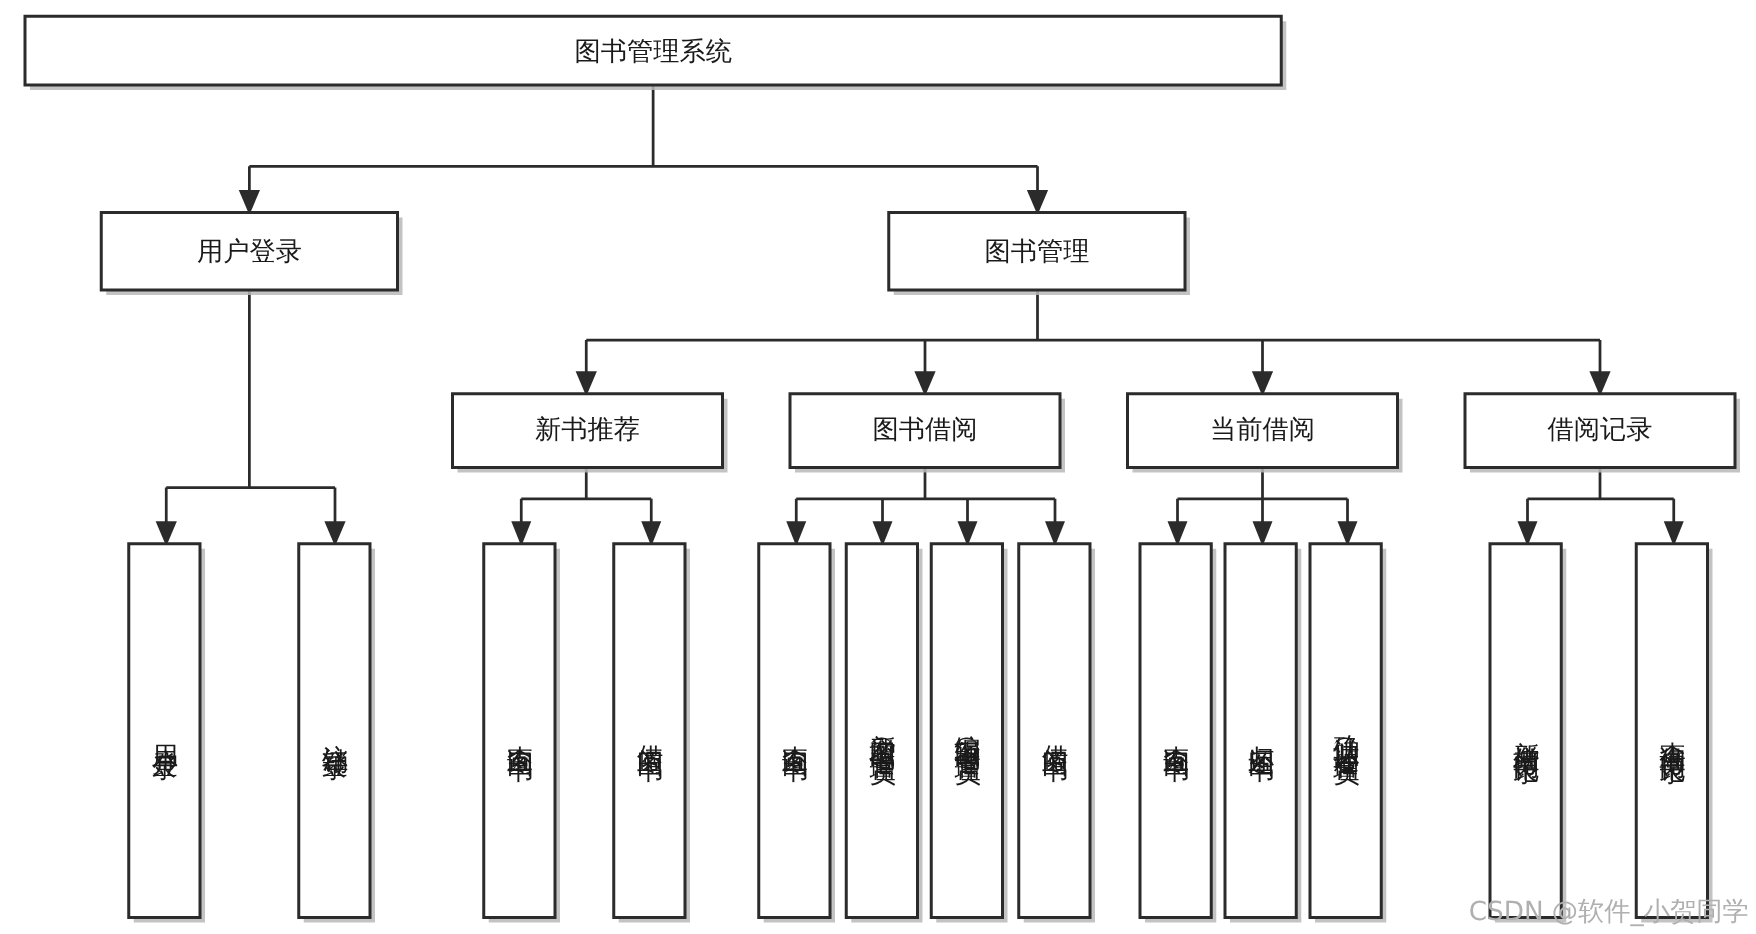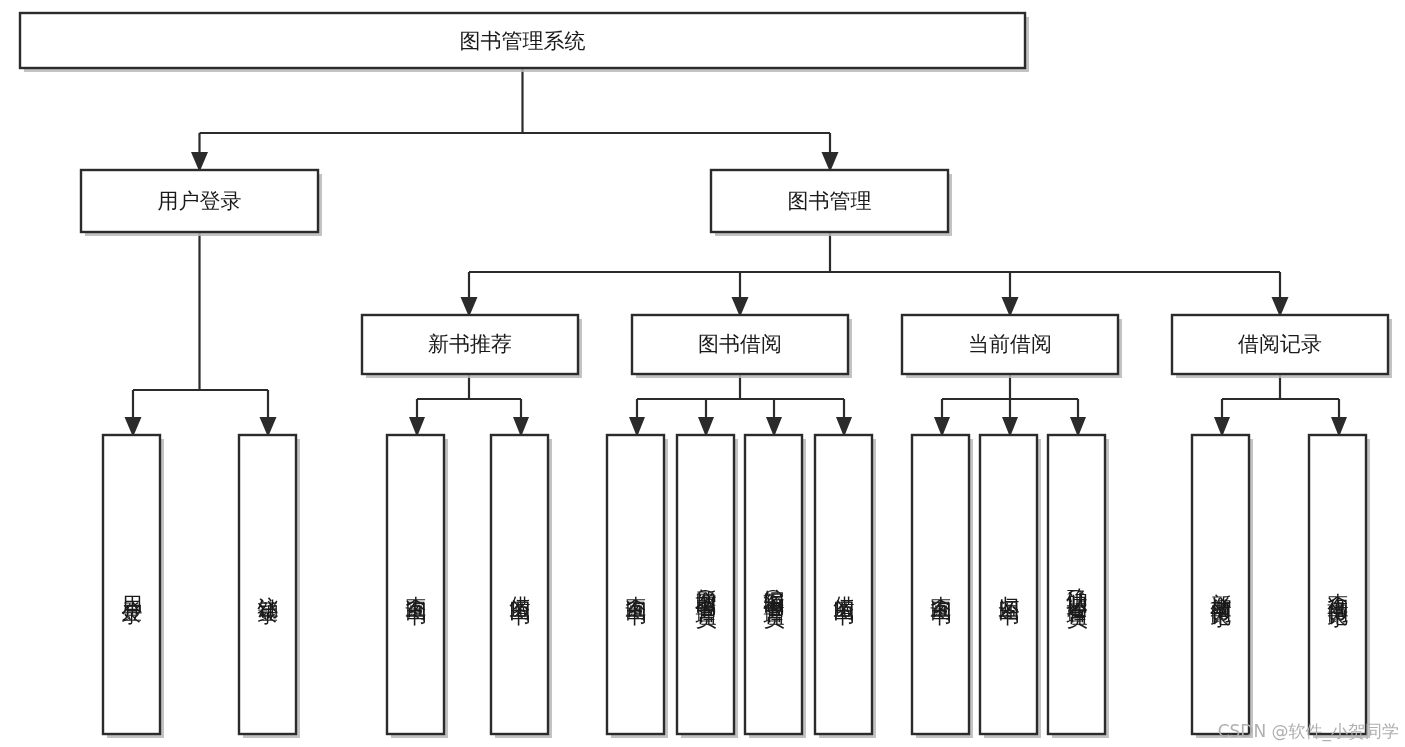--- a/index.html
+++ b/index.html
@@ -47,21 +47,21 @@
     fill: #1a1a1a;
     font-size: 21px;
     text-anchor: middle;
     dominant-baseline: middle;
   }
   .watermark {
     position: absolute;
     right: 6px;
     bottom: 4px;
     font-family: "DejaVu Sans", "Liberation Sans", sans-serif;
-    font-size: 17px;
+    font-size: 21px;
     color: #b0b0b0;
     white-space: nowrap;
     user-select: none;
     text-align: center;
   }
 </style>
 </head>
 <body>
 
 <div id="page">

